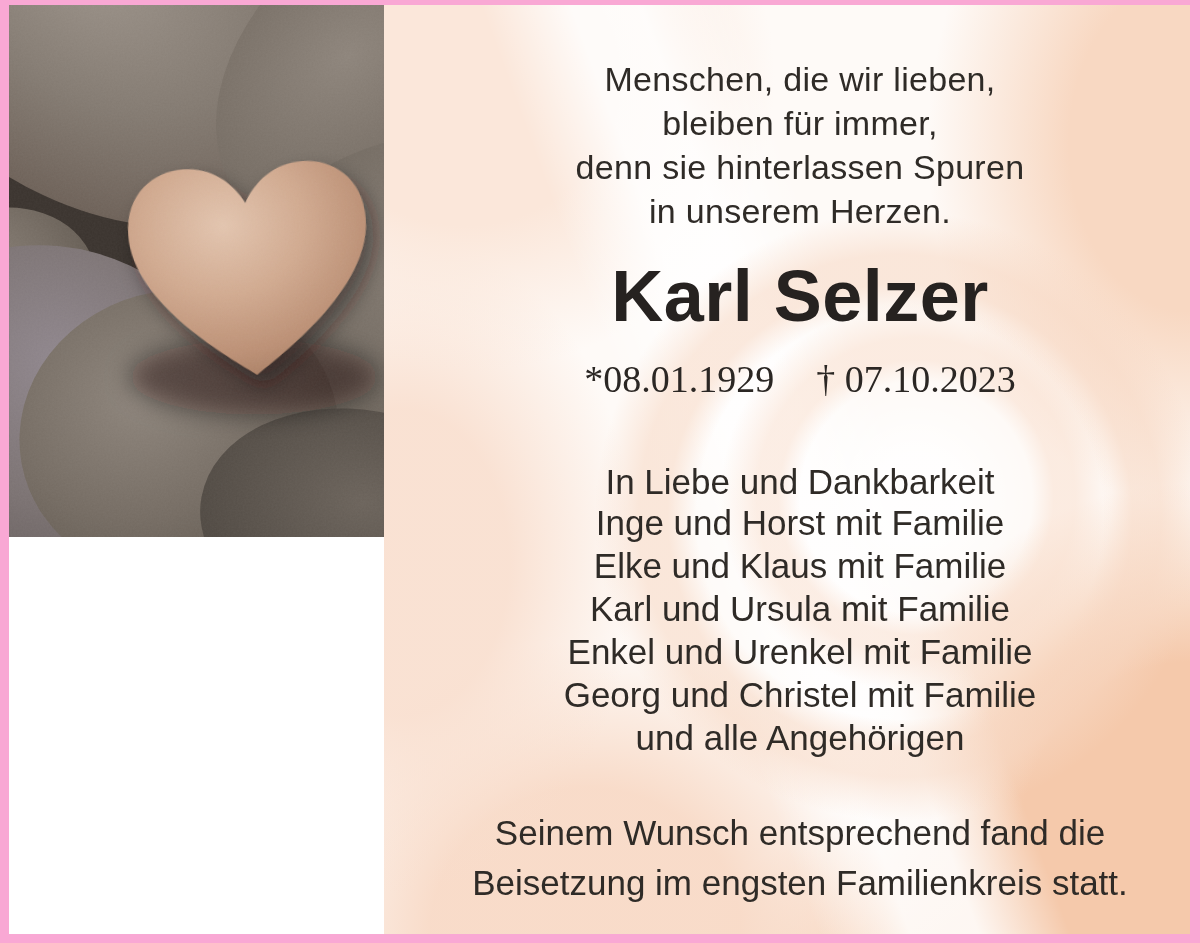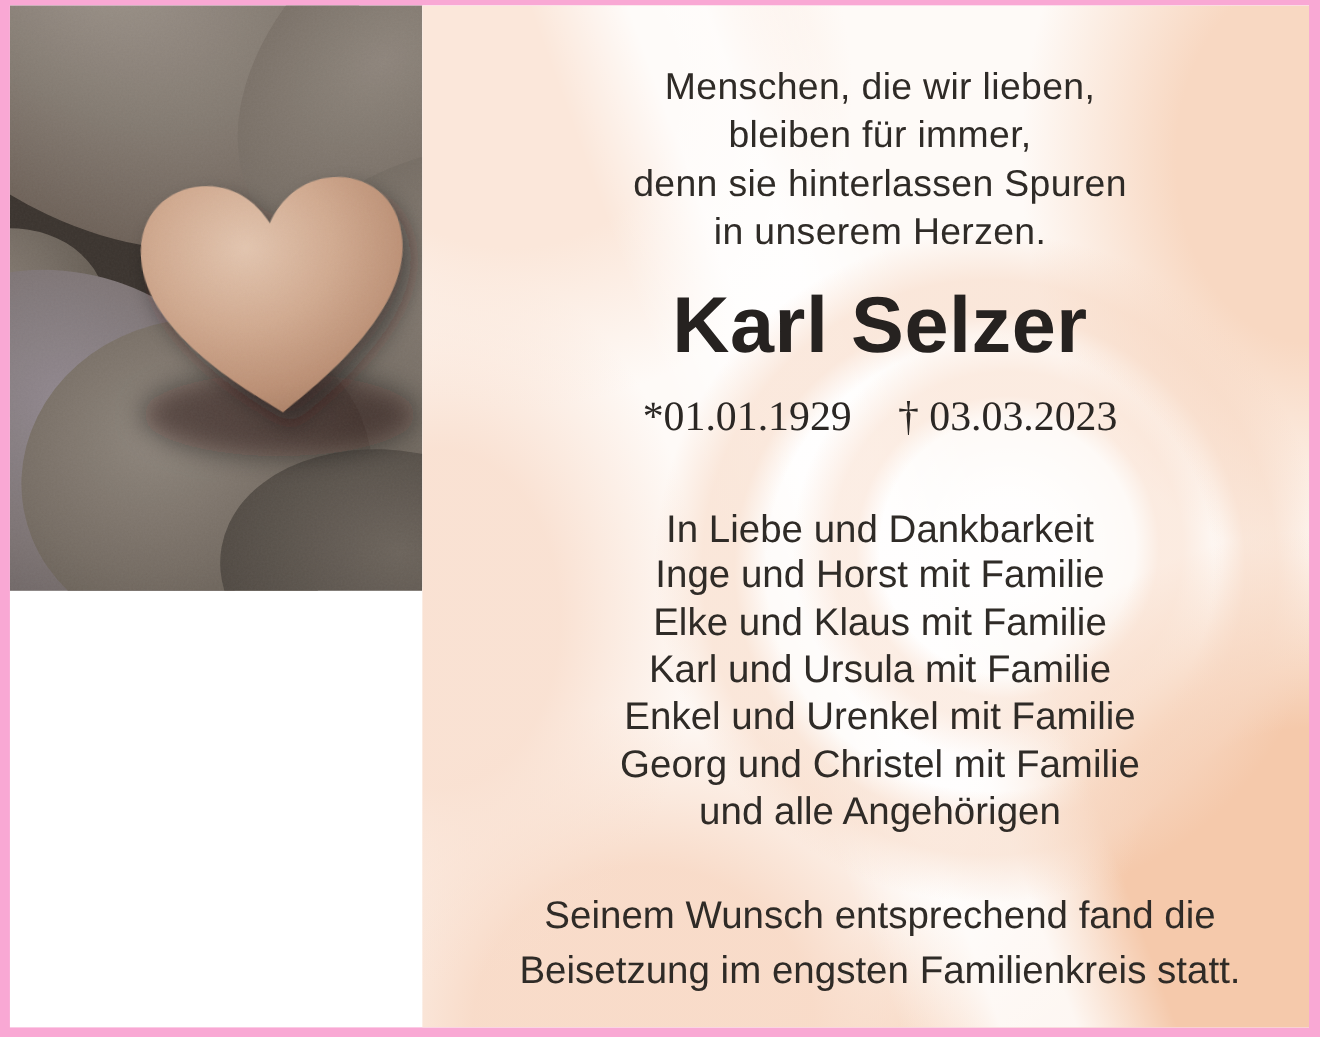--- a/index.html
+++ b/index.html
@@ -157,21 +157,21 @@
       <div class="block poem">
         <span class="line">Menschen, die wir lieben,</span>
         <span class="line">bleiben für immer,</span>
         <span class="line">denn sie hinterlassen Spuren</span>
         <span class="line">in unserem Herzen.</span>
       </div>
 
       <div class="block name">Karl Selzer</div>
 
       <div class="block dates">
-        <span class="birth">*01.01.1929</span><span>† 03.03.2023</span>
+        <span class="birth">*08.01.1929</span><span>† 07.10.2023</span>
       </div>
 
       <div class="block dedication">In Liebe und Dankbarkeit</div>
 
       <div class="block mourners">
         <span class="line">Inge und Horst mit Familie</span>
         <span class="line">Elke und Klaus mit Familie</span>
         <span class="line">Karl und Ursula mit Familie</span>
         <span class="line">Enkel und Urenkel mit Familie</span>
         <span class="line">Georg und Christel mit Familie</span>

